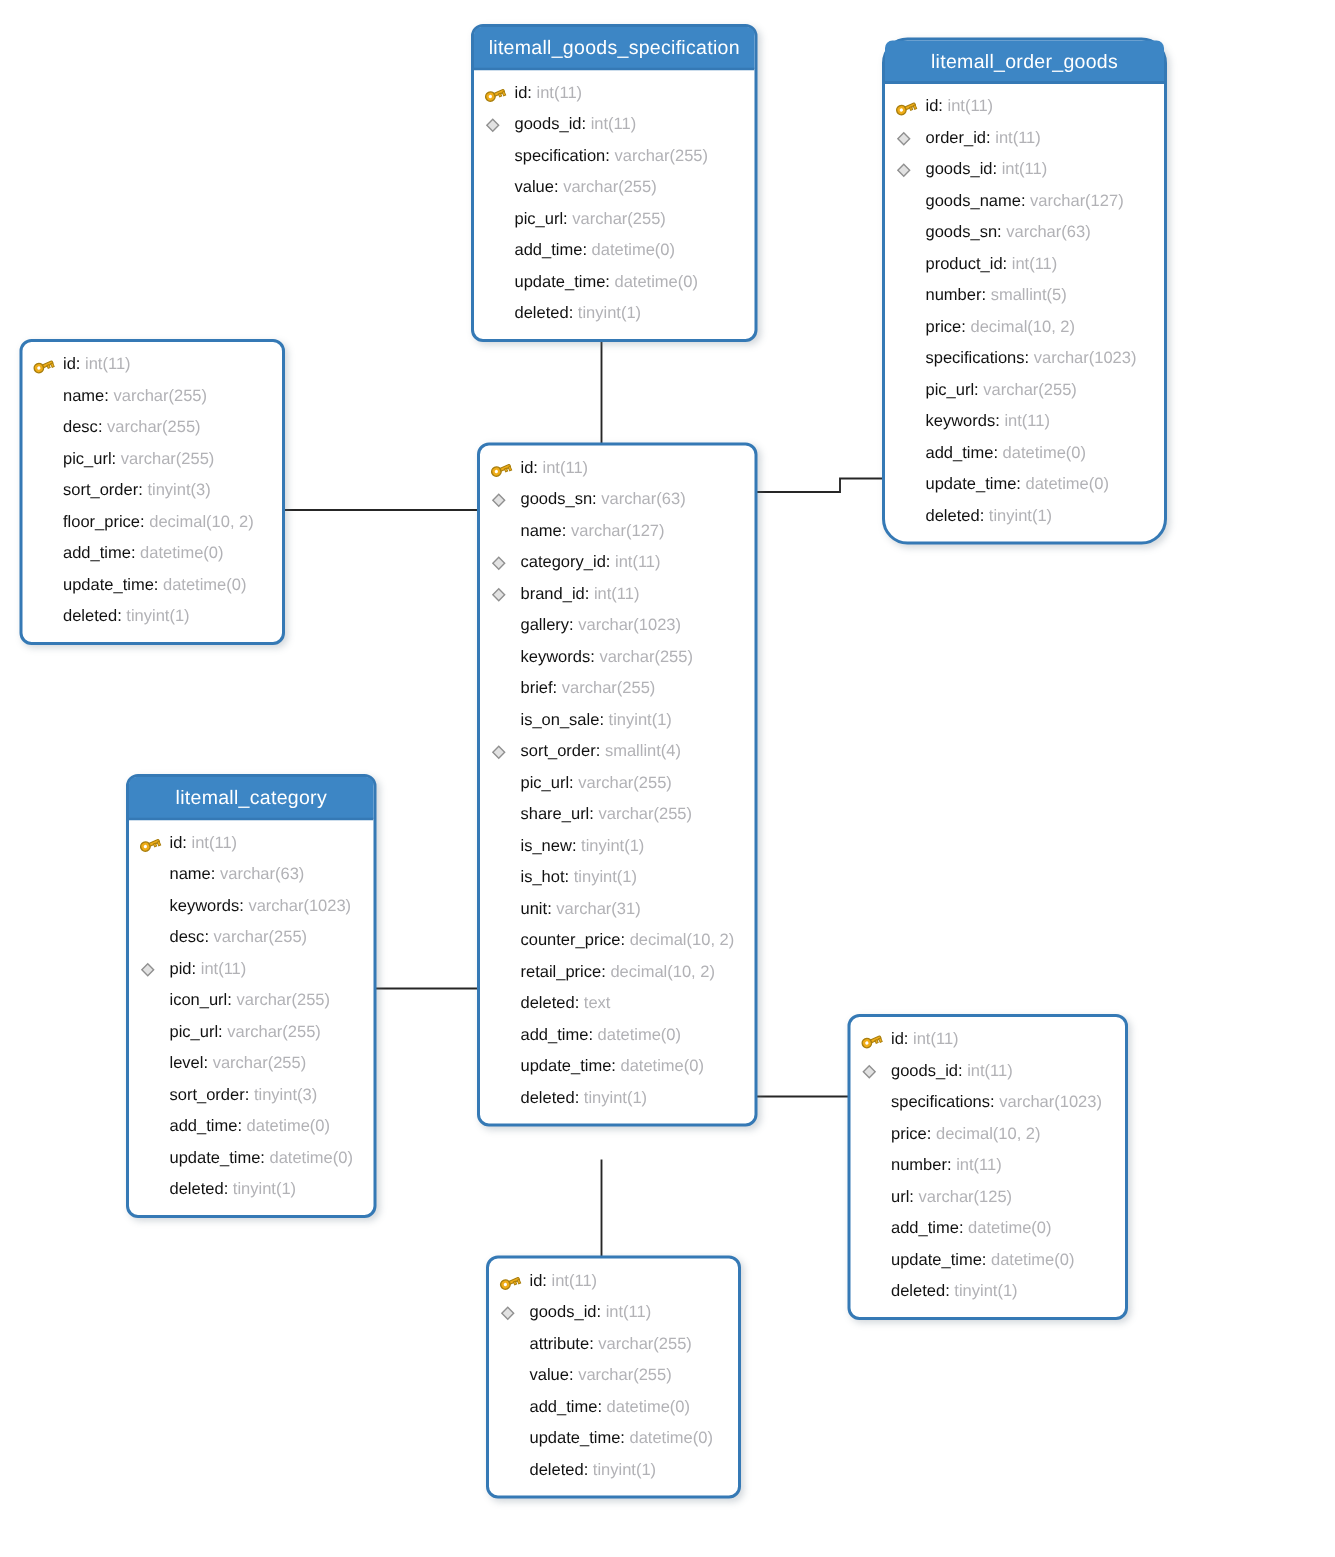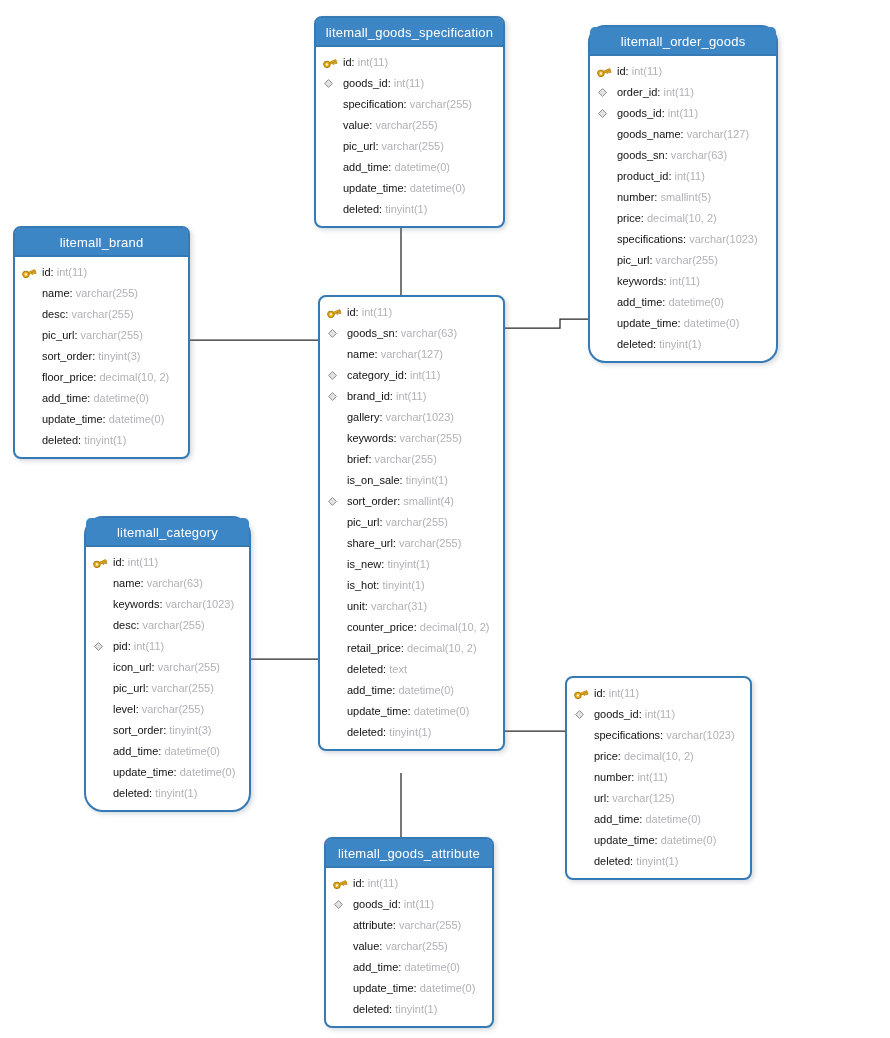--- a/index.html
+++ b/index.html
@@ -246,23 +246,20 @@
         </div>
         <div class="row">
           <span class="icon"></span>
           <span class="col-name">deleted</span>
           <span class="col-type">tinyint(1)</span>
         </div>
       </div>
   </div>
 
   <div class="table" style="left: 13px; top: 226px; width: 177px;">
-    <div class="table-header">
-      <span class="table-title">litemall_brand</span>
-    </div>
     <div class="table-body">
         <div class="row">
           <span class="icon">
             <svg width="16" height="16" viewBox="0 0 16 16">
               <g transform="rotate(-24 8 8)">
                 <rect x="6.6" y="7.1" width="8" height="2" rx="0.5" fill="#f0ad18" stroke="#a87e0e" stroke-width="0.7"></rect>
                 <rect x="10.2" y="8.6" width="1.5" height="2.1" fill="#f0ad18" stroke="#a87e0e" stroke-width="0.6"></rect>
                 <rect x="12.9" y="8.6" width="1.5" height="2.6" fill="#f0ad18" stroke="#a87e0e" stroke-width="0.6"></rect>
                 <circle cx="4.6" cy="8" r="3.1" fill="#f0ad18" stroke="#a87e0e" stroke-width="1"></circle>
                 <circle cx="4.6" cy="8" r="1.1" fill="#ffffff"></circle>
@@ -444,21 +441,21 @@
           <span class="col-type">datetime(0)</span>
         </div>
         <div class="row">
           <span class="icon"></span>
           <span class="col-name">deleted</span>
           <span class="col-type">tinyint(1)</span>
         </div>
       </div>
   </div>
 
-  <div class="table" style="left: 84px; top: 516px; width: 167px; border-radius: 19px;">
+  <div class="table" style="left: 84px; top: 516px; width: 167px;">
     <div class="table-header">
       <span class="table-title">litemall_category</span>
     </div>
     <div class="table-body">
         <div class="row">
           <span class="icon">
             <svg width="16" height="16" viewBox="0 0 16 16">
               <g transform="rotate(-24 8 8)">
                 <rect x="6.6" y="7.1" width="8" height="2" rx="0.5" fill="#f0ad18" stroke="#a87e0e" stroke-width="0.7"></rect>
                 <rect x="10.2" y="8.6" width="1.5" height="2.1" fill="#f0ad18" stroke="#a87e0e" stroke-width="0.6"></rect>
@@ -591,23 +588,20 @@
         </div>
         <div class="row">
           <span class="icon"></span>
           <span class="col-name">deleted</span>
           <span class="col-type">tinyint(1)</span>
         </div>
       </div>
   </div>
 
   <div class="table" style="left: 324px; top: 837px; width: 170px;">
-    <div class="table-header">
-      <span class="table-title">litemall_goods_attribute</span>
-    </div>
     <div class="table-body">
         <div class="row">
           <span class="icon">
             <svg width="16" height="16" viewBox="0 0 16 16">
               <g transform="rotate(-24 8 8)">
                 <rect x="6.6" y="7.1" width="8" height="2" rx="0.5" fill="#f0ad18" stroke="#a87e0e" stroke-width="0.7"></rect>
                 <rect x="10.2" y="8.6" width="1.5" height="2.1" fill="#f0ad18" stroke="#a87e0e" stroke-width="0.6"></rect>
                 <rect x="12.9" y="8.6" width="1.5" height="2.6" fill="#f0ad18" stroke="#a87e0e" stroke-width="0.6"></rect>
                 <circle cx="4.6" cy="8" r="3.1" fill="#f0ad18" stroke="#a87e0e" stroke-width="1"></circle>
                 <circle cx="4.6" cy="8" r="1.1" fill="#ffffff"></circle>

